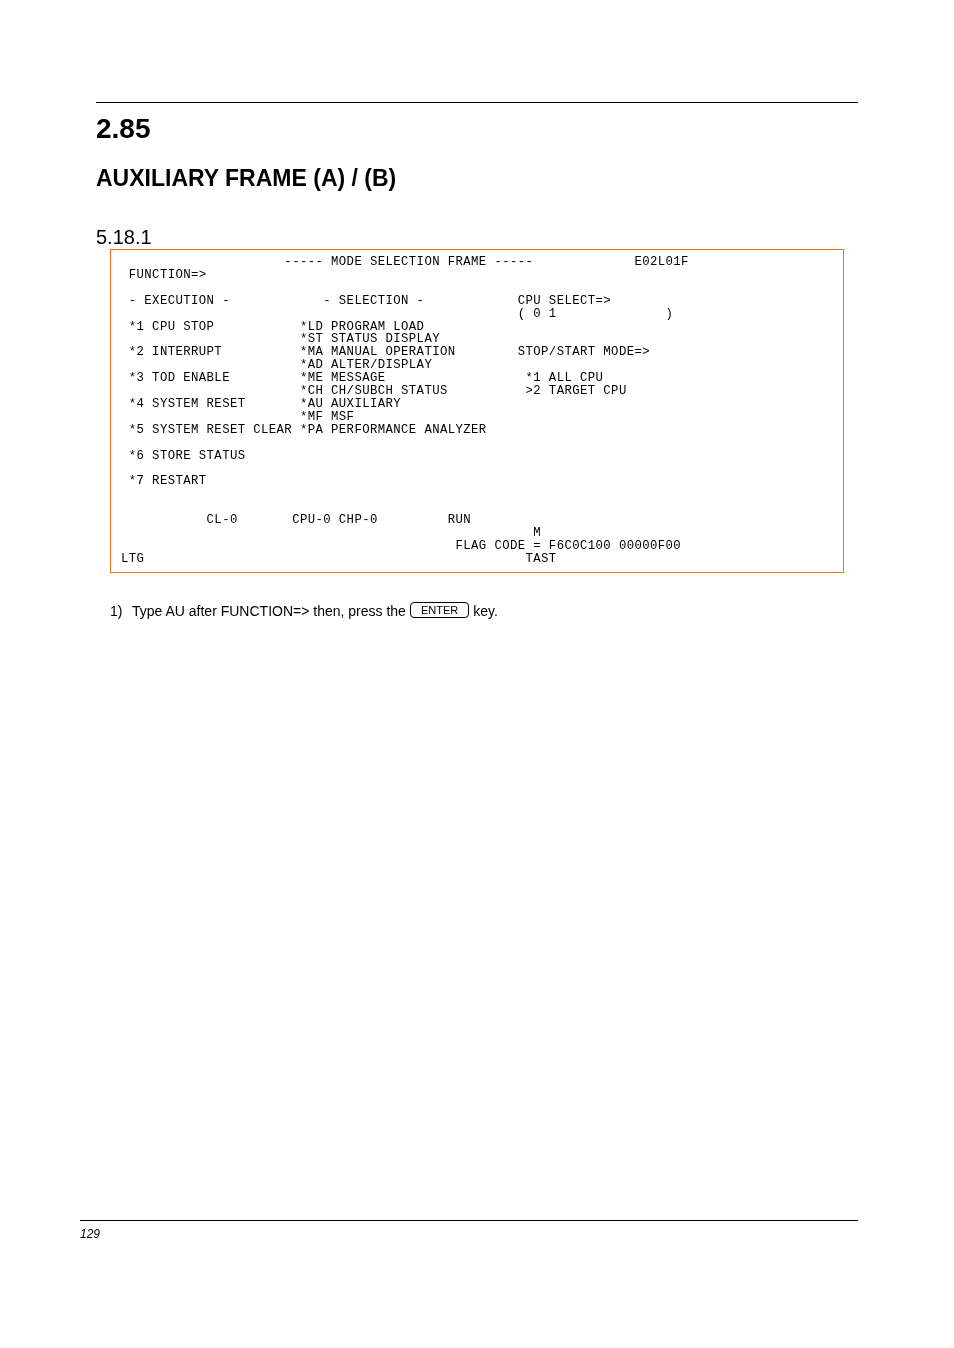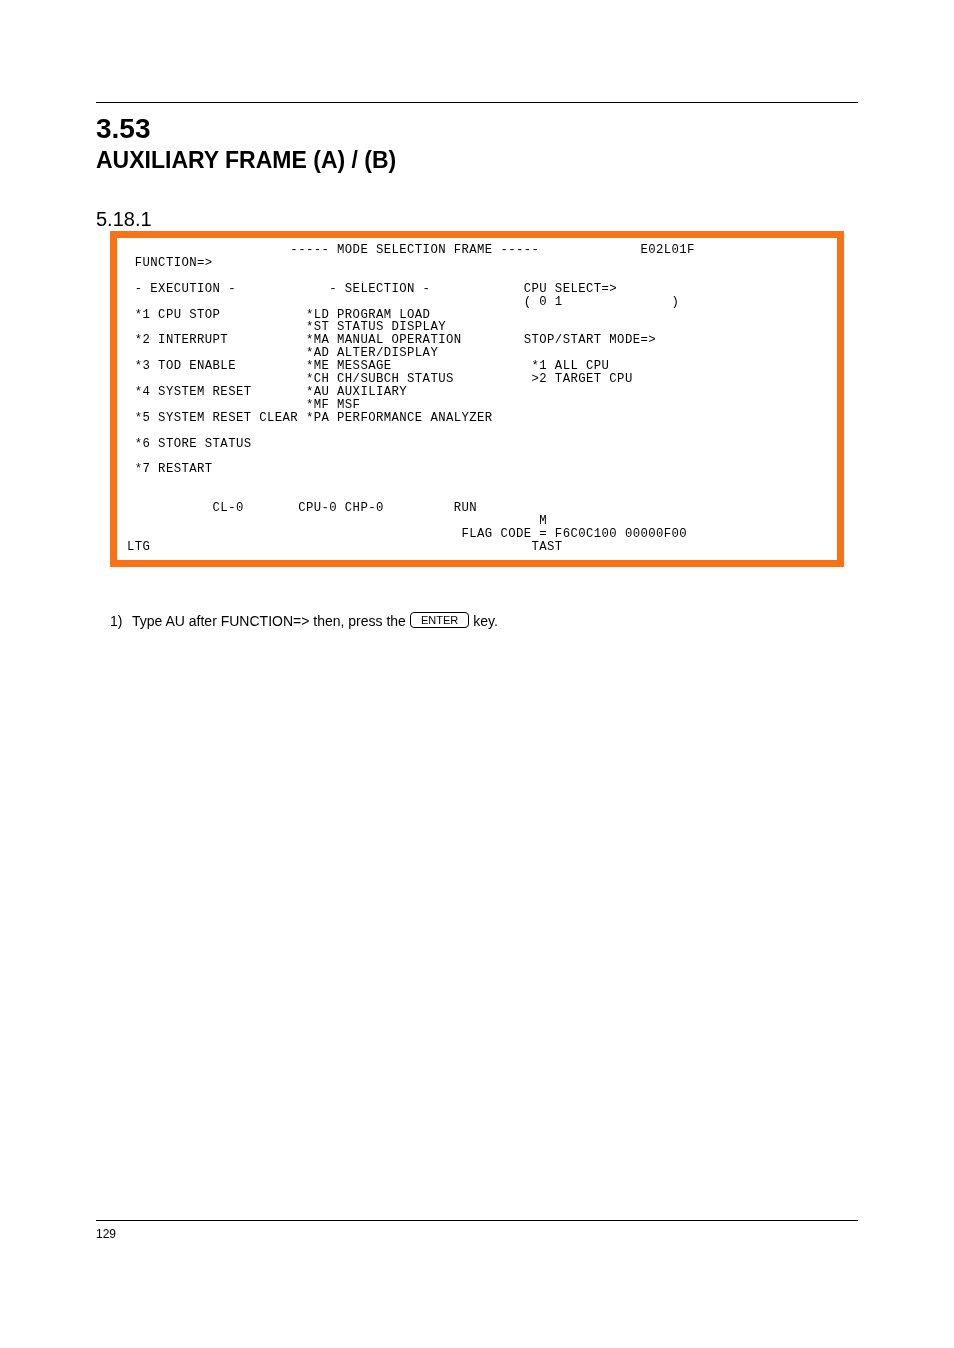--- a/index.html
+++ b/index.html
@@ -1,41 +1,41 @@
 <!DOCTYPE html>
 <html><head>
 <meta charset="utf-8">
 <style>
   * { box-sizing: border-box; margin: 0; padding: 0; }
   html, body { width: 954px; height: 1348px; background: #fff; font-family: "Times New Roman", Times, serif; color: #000; }
   .page { padding: 92px 96px 60px 96px; }
   .hr { border: none; border-top: 1.5px solid #000; margin: 10px 0 6px 0; }
   .chapter-head { margin-top: 10px; }
   .chapter-num { font-family: Arial, Helvetica, sans-serif; font-weight: bold; font-size: 28px; }
-  .chapter-title { font-family: Arial, Helvetica, sans-serif; font-weight: bold; font-size: 23px; margin-top: 2px; }
+  .chapter-title { font-family: Arial, Helvetica, sans-serif; font-weight: bold; font-size: 23px; margin-top: 20px; }
   .section-num { font-family: Arial, Helvetica, sans-serif; font-weight: normal; font-size: 20px; margin-top: 34px; }
   .section-title { font-family: Arial, Helvetica, sans-serif; font-weight: bold; font-size: 18px; margin-top: 2px; margin-bottom: 18px; }
   .terminal-wrap { margin: 0 14px 0 14px; }
-  .terminal-box { border: 7px solid #f97316; padding: 6px 10px 6px 10px; }
+  .terminal-box { border: 1px solid #f97316; padding: 6px 10px 6px 10px; }
   .terminal { font-family: "Courier New", Courier, monospace; font-size: 12.3px; line-height: 1.05; white-space: pre; letter-spacing: 0.4px; }
   .instruction { margin: 30px 0 0 14px; font-family: Arial, Helvetica, sans-serif; font-size: 14px; }
   .instruction-row { display: flex; align-items: center; }
   .step-num { width: 22px; display: inline-block; }
-  .keycap { display: inline-block; border: 1px solid #000; border-radius: 4px; padding: 1px 10px; font-family: Arial, Helvetica, sans-serif; font-size: 11px; margin: 16px 4px; position: relative; top: -1px; }
-  .footer { position: absolute; left: 96px; right: 96px; top: 1220px; }
+  .keycap { display: inline-block; border: 1px solid #000; border-radius: 4px; padding: 1px 10px; font-family: Arial, Helvetica, sans-serif; font-size: 11px; margin: 0 4px; position: relative; top: -1px; }
+  .footer { position: absolute; left: 80px; right: 96px; top: 1220px; font-style: italic; }
   .footer-line { border-top: 1px solid #000; margin-bottom: 6px; }
   .footer-row { display: flex; justify-content: space-between; font-family: Arial, Helvetica, sans-serif; font-size: 12px; }
 </style>
 </head>
 <body>
 
 <div class="page">
   <hr class="hr">
   <div class="chapter-head">
-    <div class="chapter-num">3.53</div>
+    <div class="chapter-num">2.85</div>
     <div class="chapter-title">AUXILIARY FRAME (A) / (B)</div>
   </div>
 
   <div class="section-num">5.18.1</div>
 
   <div class="terminal-wrap">
     <div class="terminal-box">
 <pre class="terminal"><span>                     ----- MODE SELECTION FRAME -----             E02L01F</span>
 <span> FUNCTION=&gt;</span>
 <span></span>

